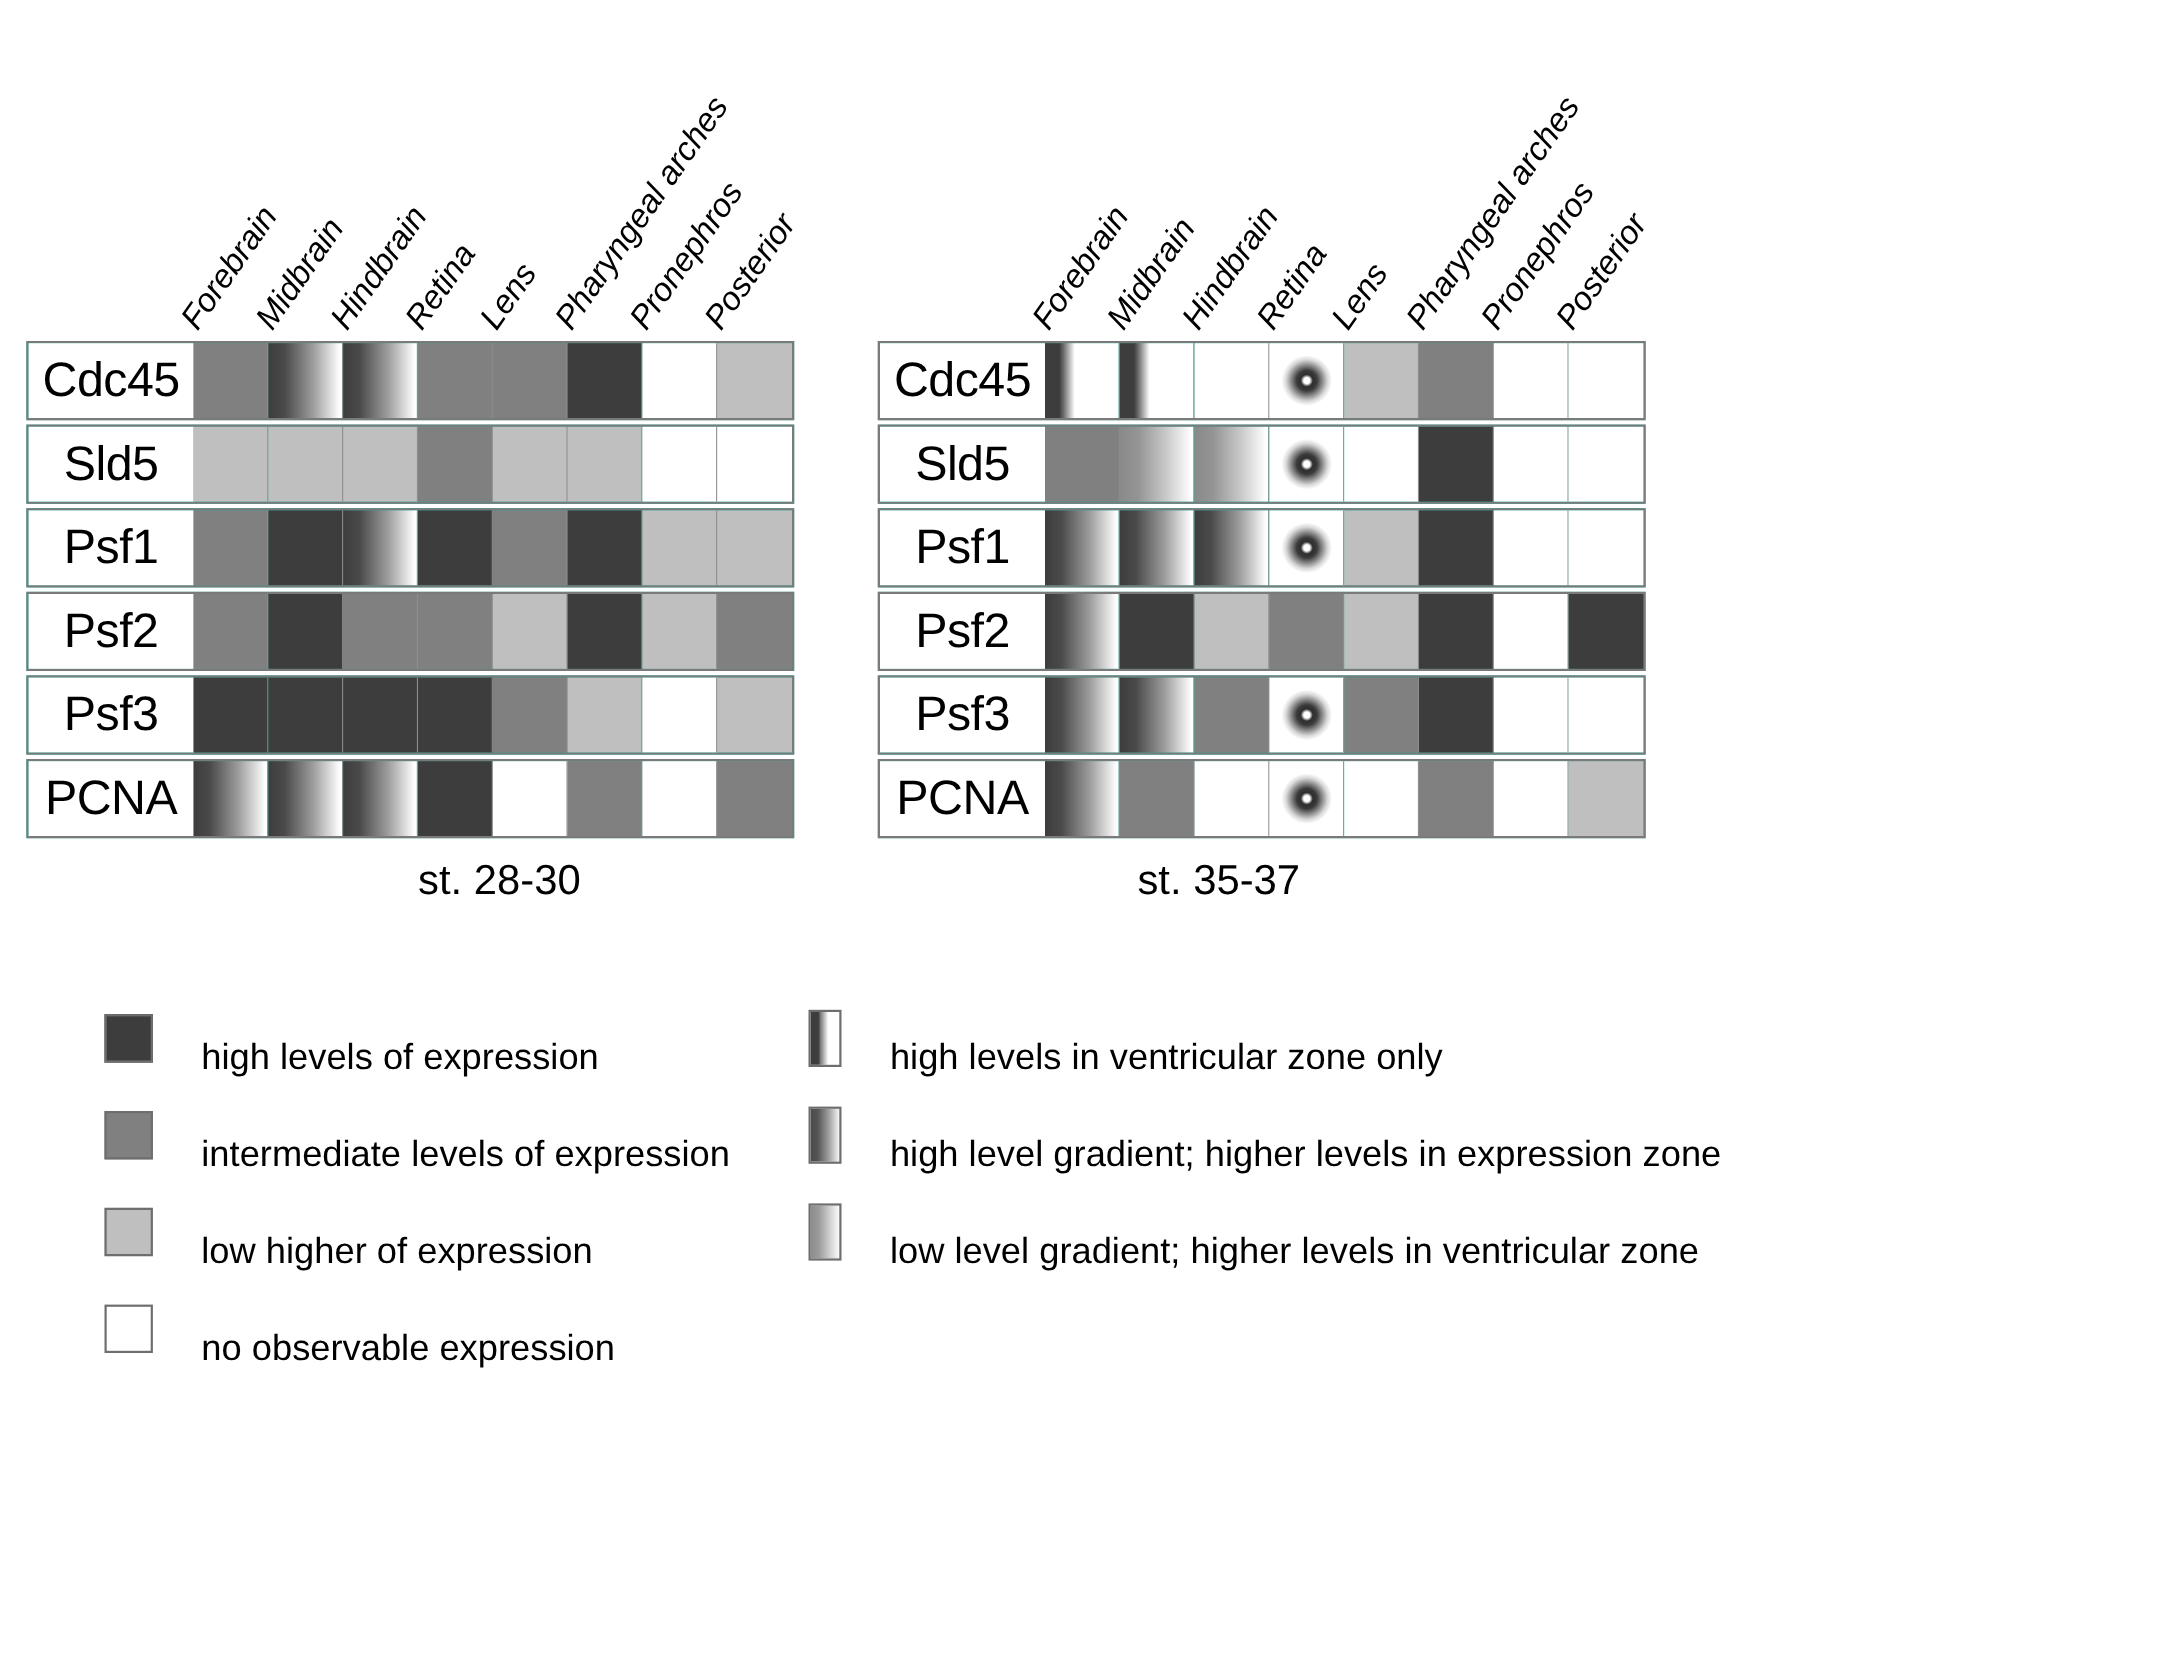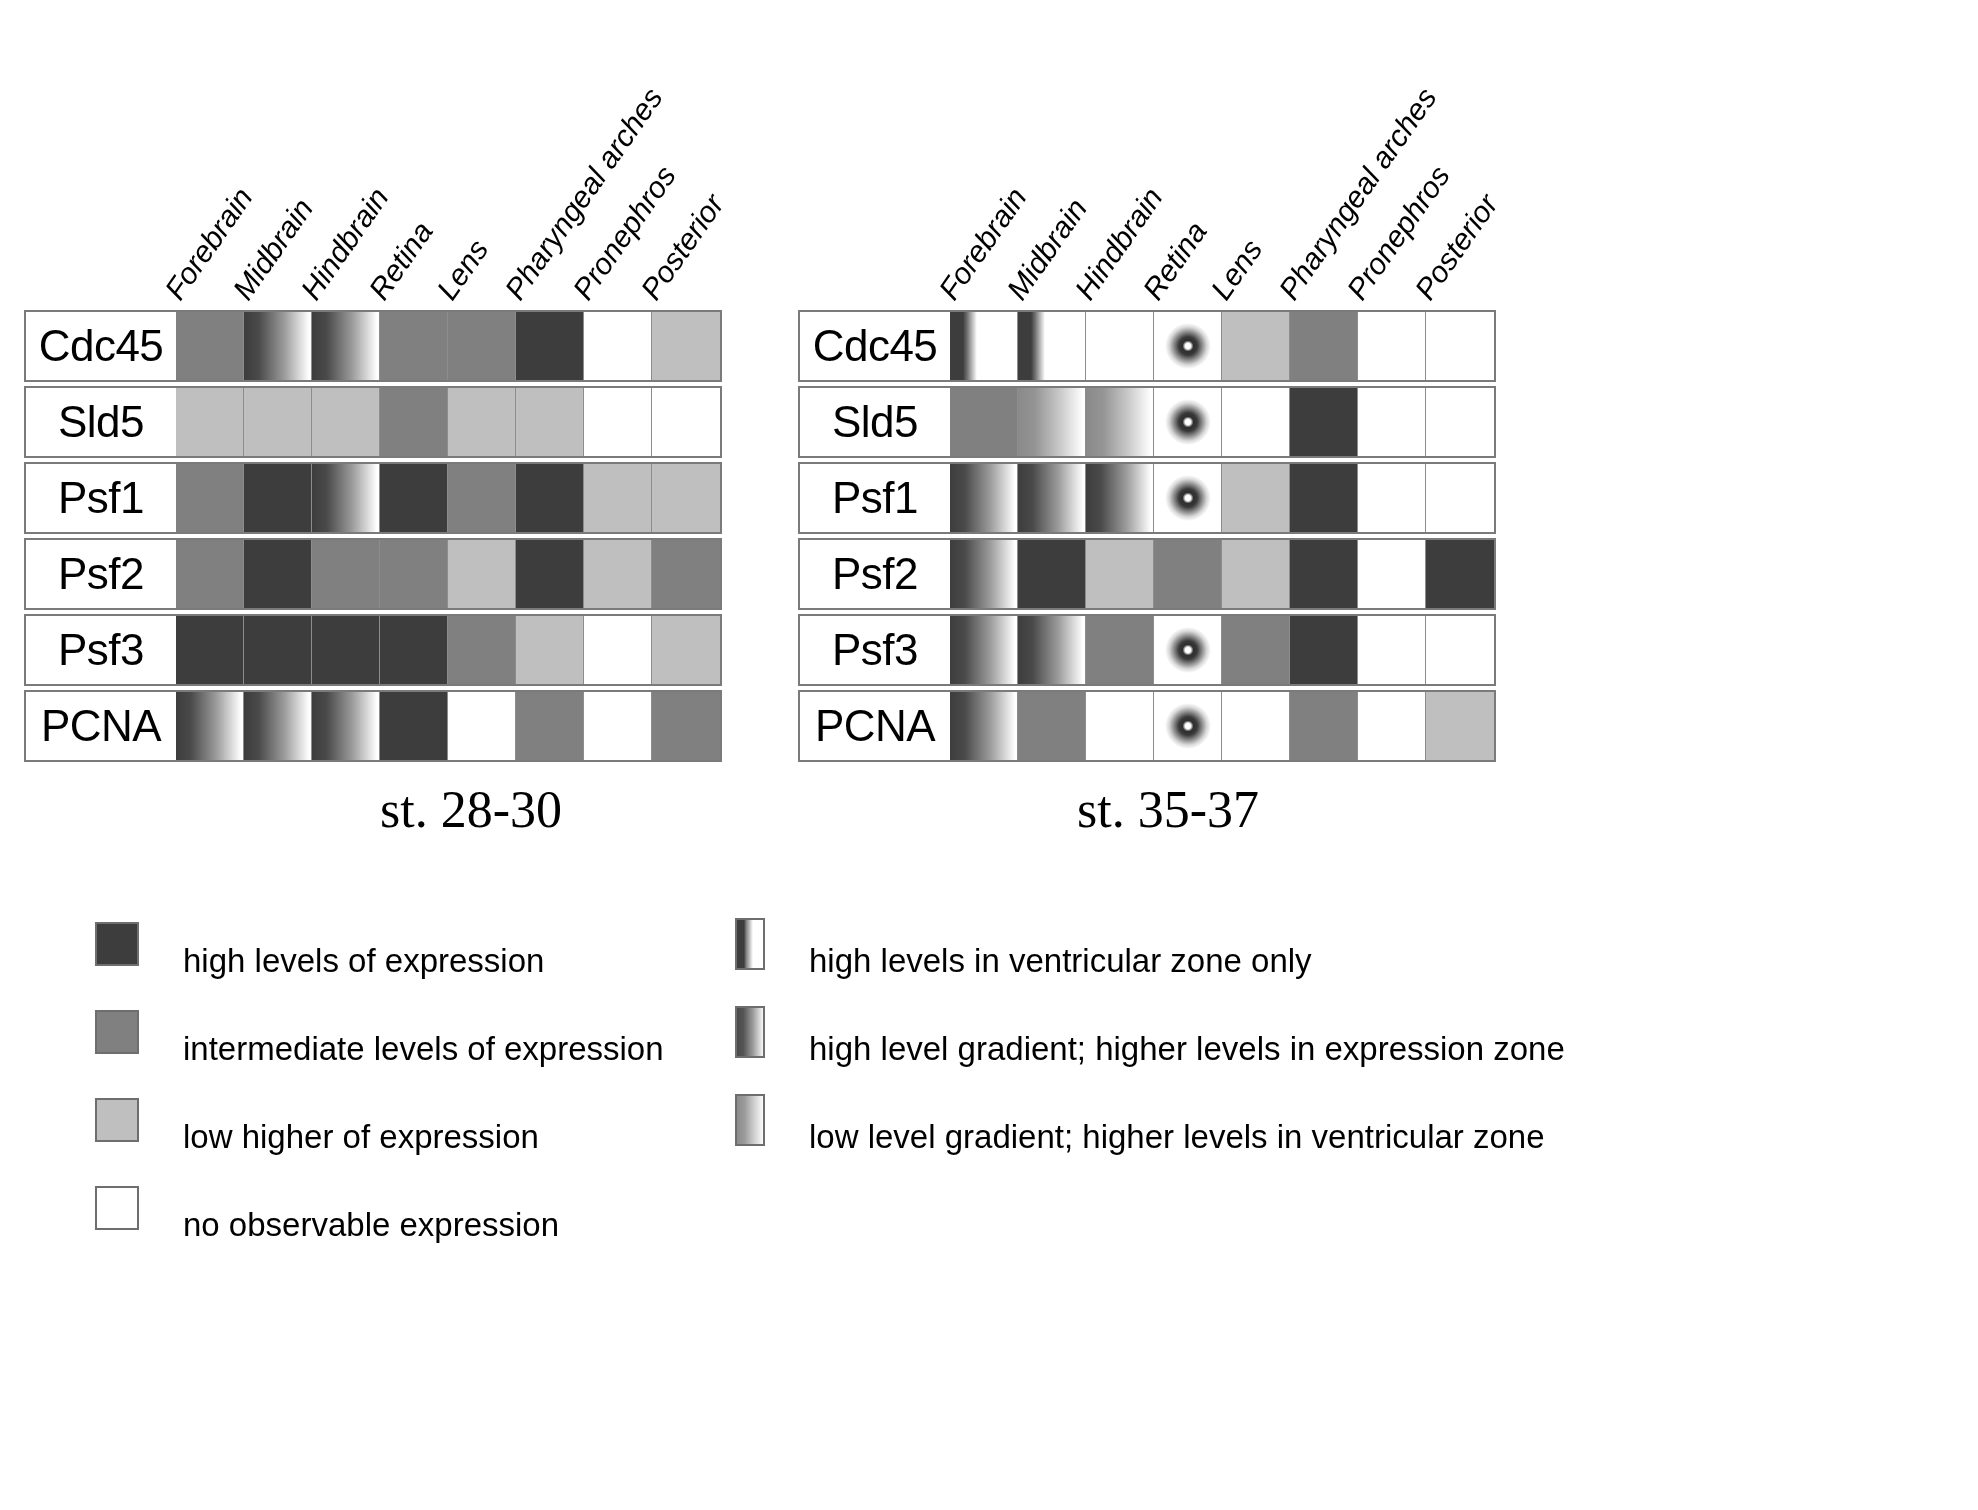--- a/index.html
+++ b/index.html
@@ -85,26 +85,25 @@
     transform:translate(-50%,-50%);
     border-radius:50%;
     background:radial-gradient(circle closest-side,
         #ffffff 0%, #ffffff 12%,
         #2e2e2e 24%, #3a3a3a 40%,
         #8e8e8e 62%, #d8d8d8 82%, #ffffff 100%);
   }
 
   .stage-caption{
     position:absolute;
-    font-size:52px;
+    font-size:38px;
     white-space:nowrap;
-    font-family:Liberation Serif, serif;
   }
   #cap-left{left:380px;top:780px;}
-  #cap-right{left:1077px;top:780px;}
+  #cap-right{left:1034px;top:780px;}
 
   
   .legend{position:absolute;}
   #legend-left{left:95px;top:905px;}
   #legend-right{left:735px;top:905px;}
 
   .legend-item{
     display:flex;
     align-items:center;
     height:78px;

